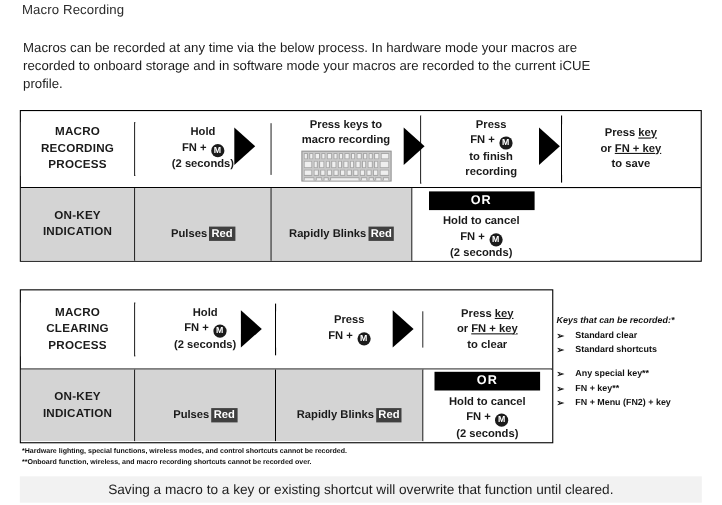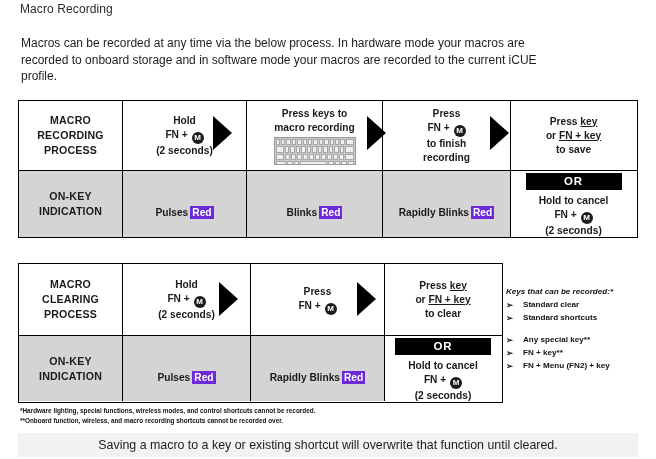--- a/index.html
+++ b/index.html
@@ -37,41 +37,41 @@
     border-right:1.4px solid #000;
     position:relative;
     display:flex;flex-direction:column;
     align-items:center;justify-content:center;
     text-align:center;
     font-size:10.2px;font-weight:bold;
     line-height:14px;
     padding:2px 3px;
   }
   .proc-cell.last{border-right:none;}
-  .row-top{border-bottom:1.4px solid #000;}
+  .row-top{border-bottom:1.4px solid #000;align-items:center;}
   .shaded{background:#d4d4d4;}
   .plain{background:#ffffff;}
 
   .label-cell{font-size:10.6px;font-weight:bold;letter-spacing:.2px;line-height:15px;}
 
   .line{display:block;}
   .u{text-decoration:underline;}
 
   
   .mkey{
     display:inline-block;width:12px;height:12px;border-radius:50%;
     background:#1b1b1b;color:#fff;
     font-size:8px;font-weight:bold;line-height:12px;
     text-align:center;vertical-align:-2px;margin-left:1px;
     font-family:"Liberation Sans", sans-serif;
   }
 
   
   .redbox{
-    display:inline-block;background:#6d28d9;color:#fff;
+    display:inline-block;background:#404040;color:#fff;
     font-weight:bold;font-size:10.2px;
     padding:0 2px;margin-left:2px;line-height:13px;margin-top:18px;
   }
 
   
   .orbar{
     background:#000;color:#fff;font-weight:bold;font-size:11.5px;
     letter-spacing:1px;text-align:center;
     width:96px;line-height:17px;margin:3px 0 4px 0;
   }
@@ -223,23 +223,20 @@
     </div>
 
     <div class="proc-row" style="height:66px;">
       <div class="proc-cell label-cell shaded" style="width:104px;">
         <span class="line">ON-KEY</span>
         <span class="line">INDICATION</span>
       </div>
       <div class="proc-cell shaded" style="width:124px;">
         <span class="line"><span>Pulses</span><span class="redbox">Red</span></span>
       </div>
-      <div class="proc-cell shaded" style="width:136px;">
-        <span class="line"><span>Blinks</span><span class="redbox">Red</span></span>
-      </div>
       <div class="proc-cell shaded" style="width:128px;">
         <span class="line"><span>Rapidly Blinks</span><span class="redbox">Red</span></span>
       </div>
       <div class="proc-cell plain last" style="width:125px;">
         <div class="orbar">OR</div>
         <span class="line">Hold to cancel</span>
         <span class="line"><span>FN + </span><span class="mkey">M</span></span>
         <span class="line">(2 seconds)</span>
       </div>
     </div>

